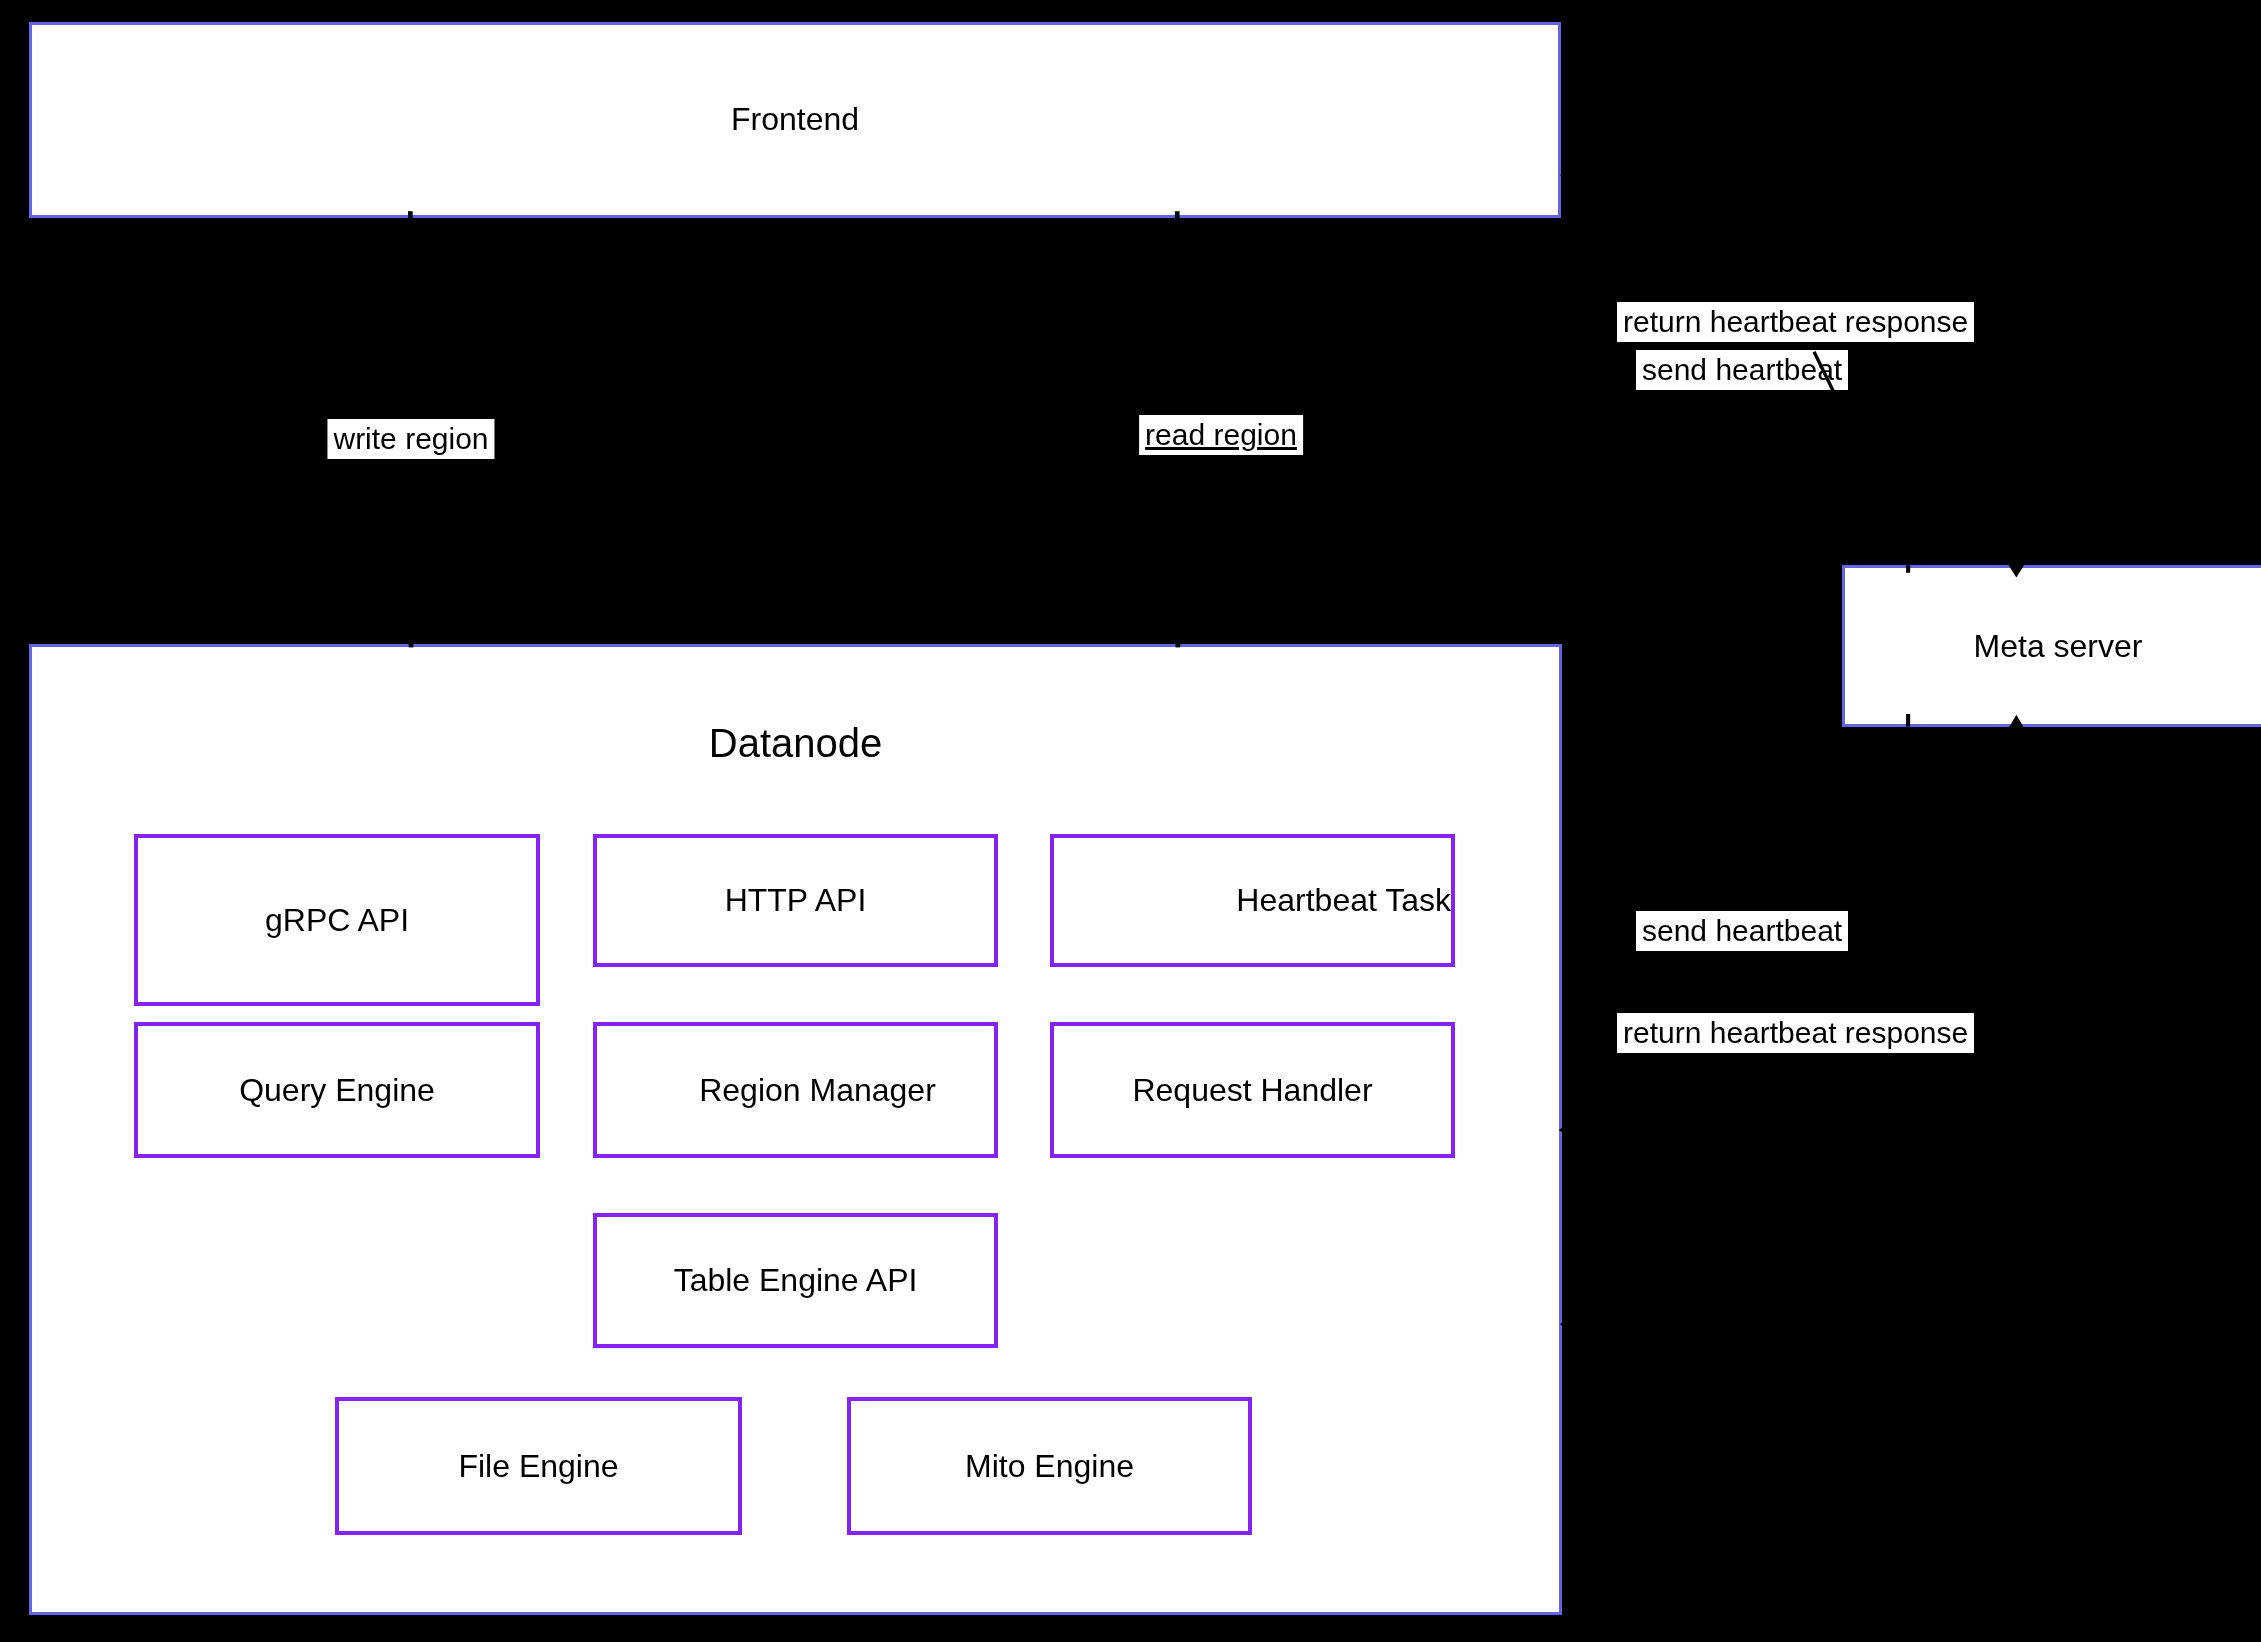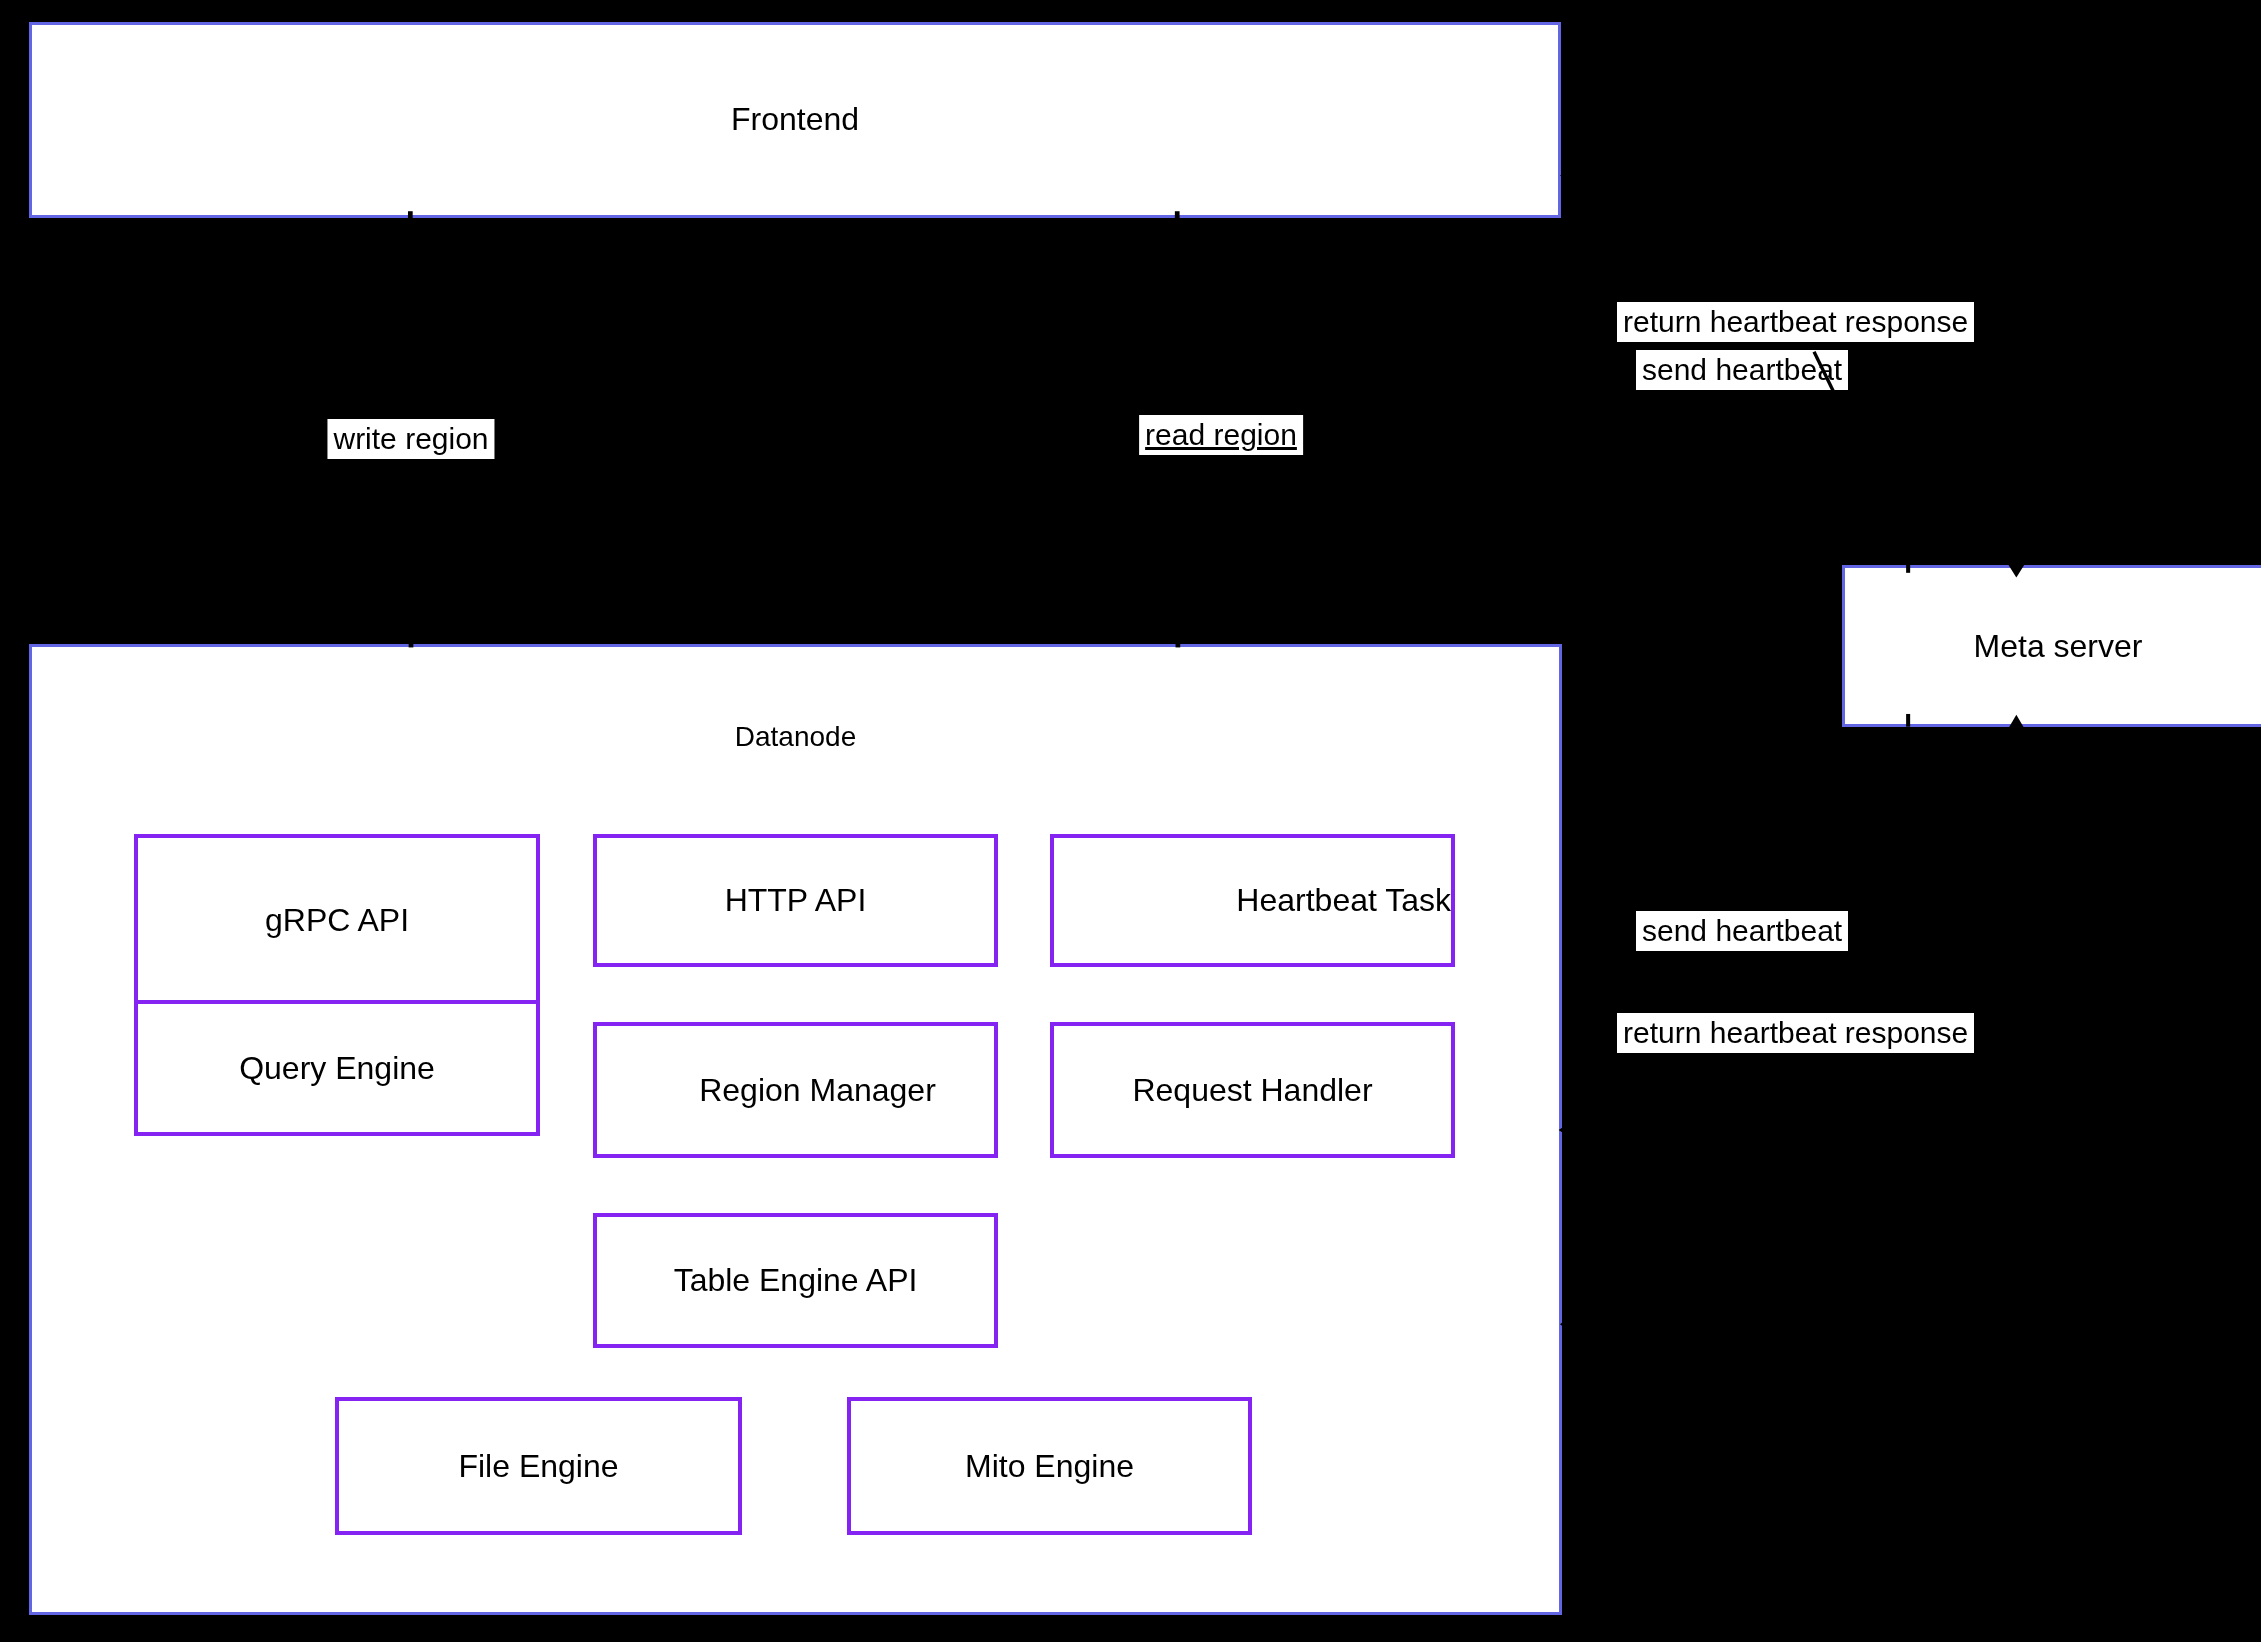--- a/index.html
+++ b/index.html
@@ -15,21 +15,21 @@
     box-sizing:border-box;
     background:var(--box-fill,#fff);
     color:var(--text,#000);
     display:flex;align-items:center;justify-content:center;
     font-size:32px;line-height:1.2;
   }
   .outer{border:3.4px solid var(--outer-border,#6265e4);}
   .comp{border:4px solid var(--inner-border,#8523f2);}
   .container-title{
     position:absolute;left:0;right:0;text-align:center;
-    font-size:28px;color:var(--text,#000);
+    font-size:40px;color:var(--text,#000);
   }
   .edge-label{
     position:absolute;
     background:var(--label-bg,#fff);
     color:var(--text,#000);
     font-size:30px;line-height:1.1;
     padding:3.4px 6px;
     white-space:nowrap;
   }
   .center-x{transform:translateX(-50%);}
@@ -57,21 +57,21 @@
   <div class="node comp" style="left:134px;top:834px;width:406px;height:172px;">
     <span>gRPC API</span>
   </div>
   <div class="node comp" style="left:593px;top:834px;width:405px;height:133px;">
     <span>HTTP API</span>
   </div>
   <div class="node comp" style="left:1050px;top:834px;width:405px;height:133px;justify-content:flex-end;">
     <span>Heartbeat Task</span>
   </div>
 
-  <div class="node comp" style="left:134px;top:1000px;width:406px;height:136px;">
+  <div class="node comp" style="left:134px;top:1022px;width:406px;height:136px;">
     <span>Query Engine</span>
   </div>
   <div class="node comp" style="left:593px;top:1022px;width:405px;height:136px;padding-left:44px;">
     <span>Region Manager</span>
   </div>
   <div class="node comp" style="left:1050px;top:1022px;width:405px;height:136px;">
     <span>Request Handler</span>
   </div>
 
   <div class="node comp" style="left:593px;top:1213px;width:405px;height:135px;">

